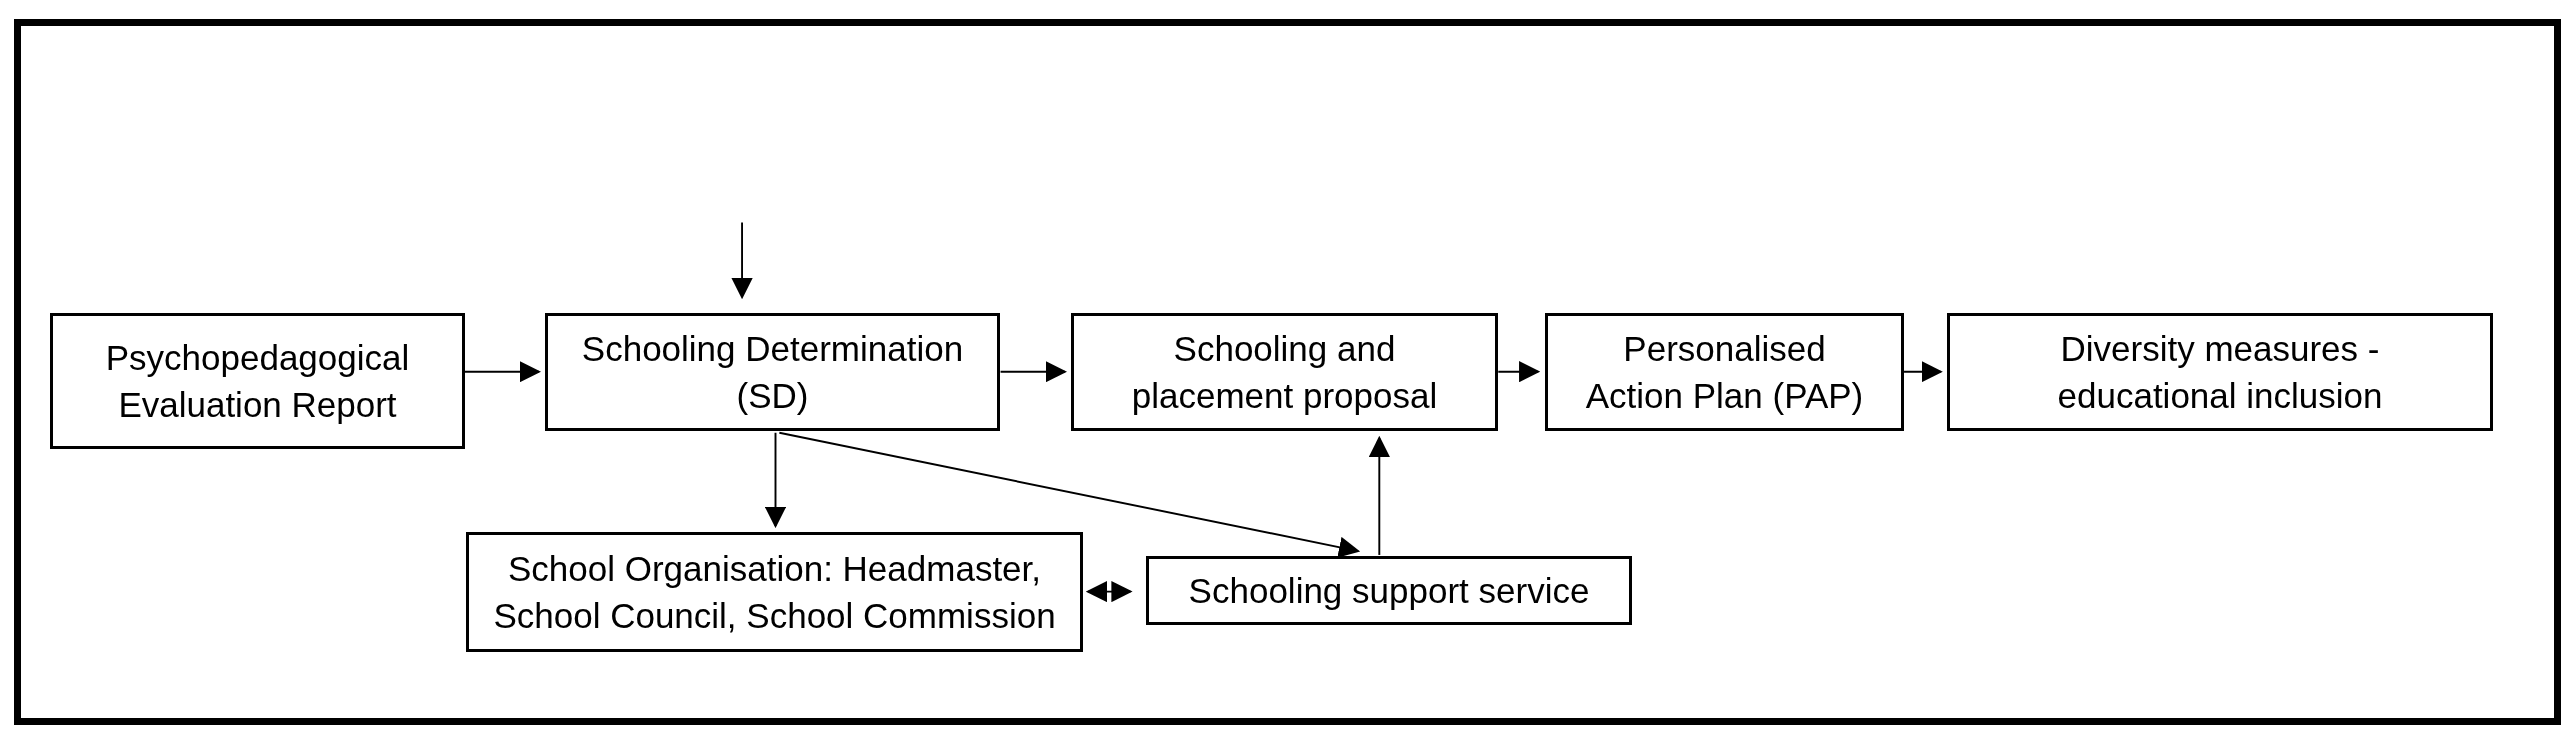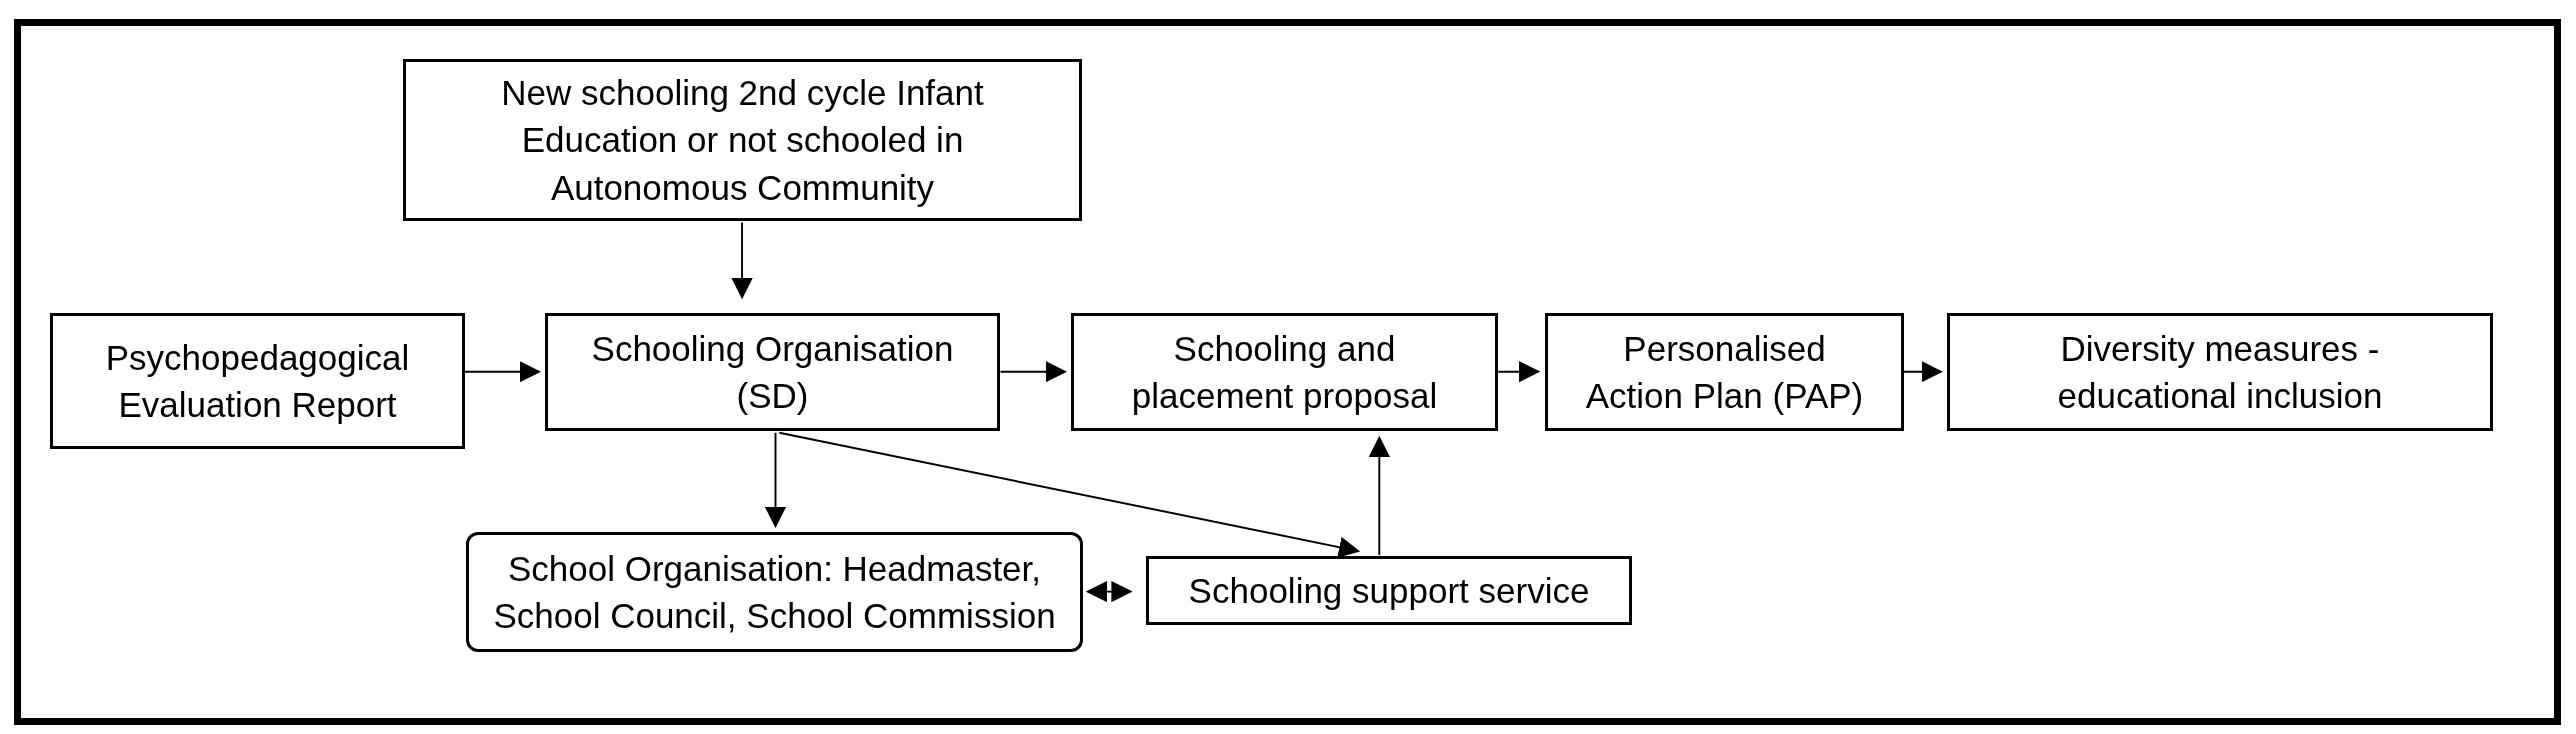--- a/index.html
+++ b/index.html
@@ -38,21 +38,21 @@
     line-height: 1.35;
     padding: 2.6px 7.7px;
   }
   .node .label { white-space: pre-line; }
   .n-new-schooling   { left: 403px;  top: 59px;  width: 679px; height: 162px; }
   .n-psycho          { left: 50px;   top: 313px; width: 415px;  height: 136px; }
   .n-sd              { left: 545px;  top: 313px; width: 455px;  height: 118px; }
   .n-proposal        { left: 1071px; top: 313px; width: 427px;  height: 118px; }
   .n-pap             { left: 1545px; top: 313px; width: 359px;  height: 118px; }
   .n-diversity       { left: 1947px; top: 313px; width: 546px;  height: 118px; text-align: center; }
-  .n-school-org      { left: 466px;  top: 532px; width: 617px;  height: 120px; border-radius: 12px; }
+  .n-school-org      { left: 466px;  top: 532px; width: 617px;  height: 120px; }
   .n-support         { left: 1134px; top: 556px; width: 486px;  height: 69px; margin-left: 12px; }
 </style>
 </head>
 <body>
 
 <div class="canvas">
 
   <div class="frame"></div>
 
   <svg class="connectors" viewBox="0 0 4006 1143" xmlns="http://www.w3.org/2000/svg">
@@ -65,33 +65,28 @@
     <line x1="723" y1="578" x2="838" y2="578" stroke="#000000" stroke-width="3" marker-end="url(#ah)"></line>
     <line x1="1556" y1="578" x2="1656" y2="578" stroke="#000000" stroke-width="3" marker-end="url(#ah)"></line>
     <line x1="2330" y1="578" x2="2392" y2="578" stroke="#000000" stroke-width="3" marker-end="url(#ah)"></line>
     <line x1="2961" y1="578" x2="3018" y2="578" stroke="#000000" stroke-width="3" marker-end="url(#ah)"></line>
     <line x1="1206" y1="673" x2="1206" y2="818" stroke="#000000" stroke-width="3" marker-end="url(#ah)"></line>
     <line x1="1212" y1="673" x2="2112" y2="857" stroke="#000000" stroke-width="3" marker-end="url(#ah)"></line>
     <line x1="2145" y1="863" x2="2145" y2="681" stroke="#000000" stroke-width="3" marker-end="url(#ah)"></line>
     <line x1="1692" y1="920" x2="1758" y2="920" stroke="#000000" stroke-width="3" marker-start="url(#ah)" marker-end="url(#ah)"></line>
   </svg>
 
-  <div class="node n-new-schooling">
-    <span class="label">New schooling 2nd cycle Infant
-Education or not schooled in
-Autonomous Community</span>
-  </div>
 
   <div class="node n-psycho">
     <span class="label">Psychopedagogical
 Evaluation Report</span>
   </div>
 
   <div class="node n-sd">
-    <span class="label">Schooling Organisation
+    <span class="label">Schooling Determination
 (SD)</span>
   </div>
 
   <div class="node n-proposal">
     <span class="label">Schooling and
 placement proposal</span>
   </div>
 
   <div class="node n-pap">
     <span class="label">Personalised

